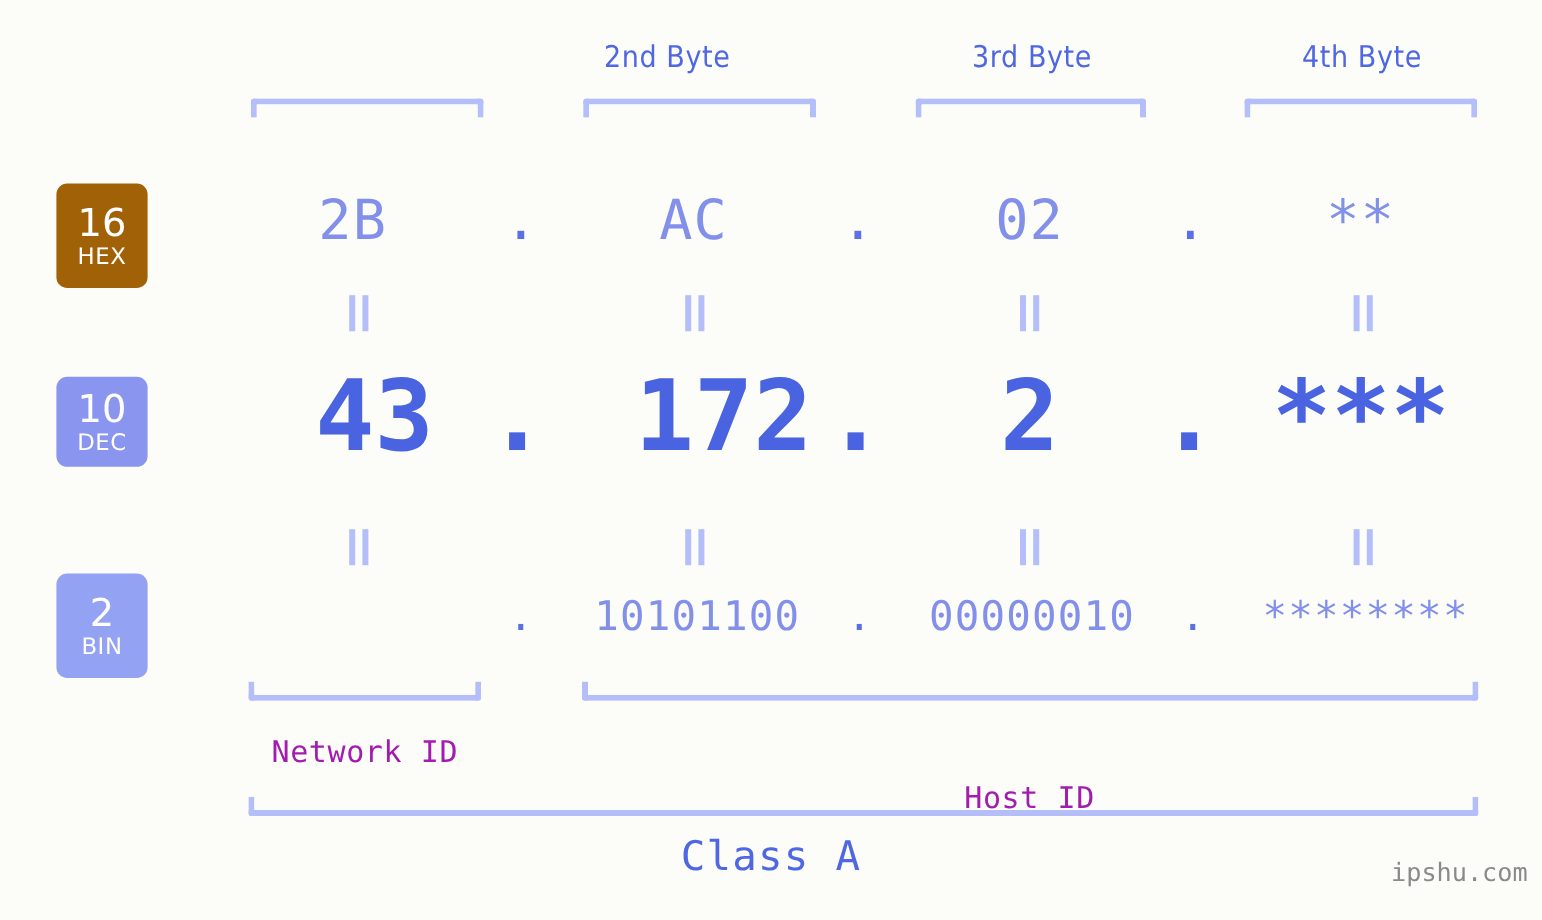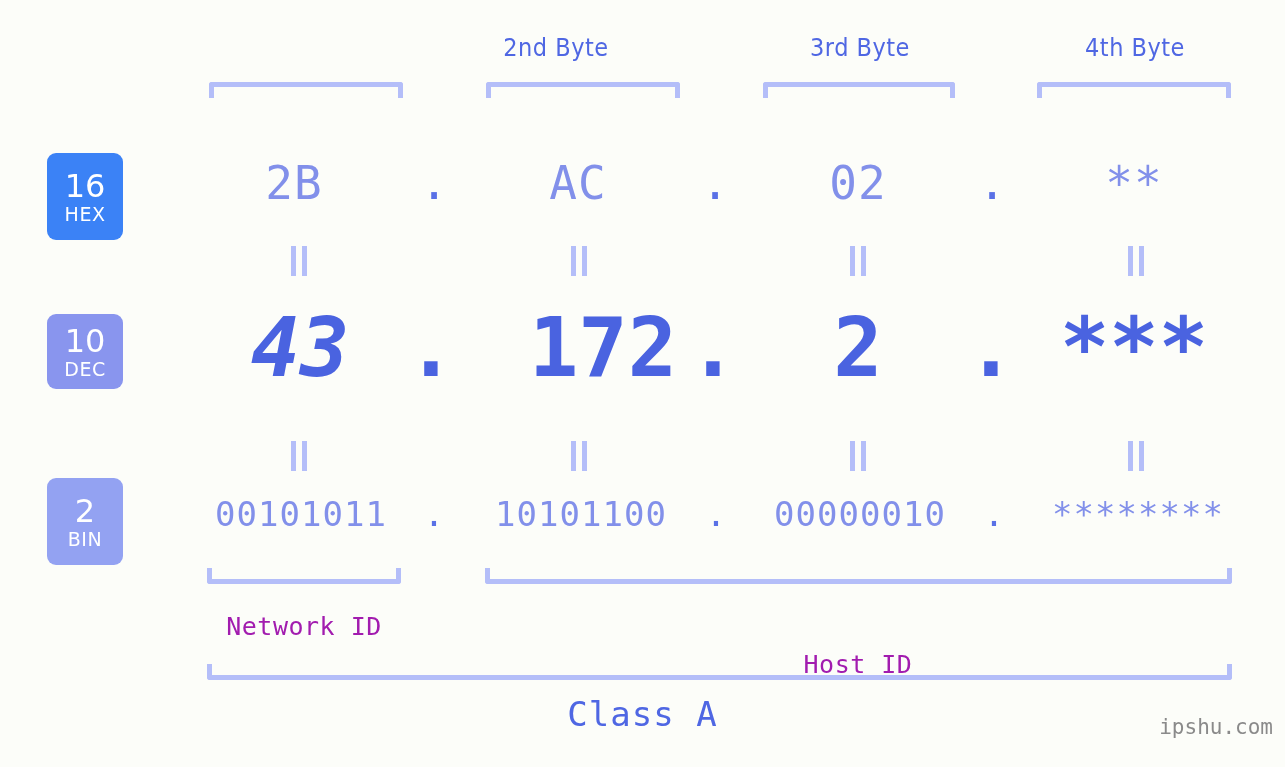--- a/index.html
+++ b/index.html
@@ -77,21 +77,21 @@
     font-weight: 400;
     letter-spacing: 0px;
   }
   .badge .abbr {
     font-size: 19px;
     line-height: 22px;
     font-weight: 400;
     letter-spacing: 0.5px;
   }
 
-  #badge-hex { top: 153px; height: 87px; background: #3b82f6; }
+  #badge-hex { top: 153px; height: 87px; background: #a16207; }
   #badge-dec { top: 314px; height: 75px; background: #8995ee; }
   #badge-bin { top: 478px; height: 87px; background: #93a2f2; }
 
   .cell {
     position: absolute;
     text-align: center;
     white-space: nowrap;
     font-family: "DejaVu Sans Mono", monospace;
   }
 
@@ -247,21 +247,21 @@
   </div>
   <div class="eq eq-top" style="left:850px;">
     <i></i>
       <i></i>
   </div>
   <div class="eq eq-top" style="left:1128px;">
     <i></i>
       <i></i>
   </div>
 
-  <div class="cell dec-val" style="left:206px; width:188px;font-style:italic;">43</div>
+  <div class="cell dec-val" style="left:218px; width:188px;">43</div>
   <div class="cell dec-dot" style="left:398px; width:66px;">.</div>
 
   <div class="cell dec-val" style="left:481px; width:196px;text-align:right;">172</div>
   <div class="cell dec-dot" style="left:680px; width:66px;">.</div>
 
   <div class="cell dec-val" style="left:764px; width:188px;">2</div>
   <div class="cell dec-dot" style="left:958px; width:66px;">.</div>
 
   <div class="cell dec-val" style="left:1032px; width:204px;">***</div>
 
@@ -275,21 +275,20 @@
   </div>
   <div class="eq eq-bot" style="left:850px;">
     <i></i>
       <i></i>
   </div>
   <div class="eq eq-bot" style="left:1128px;">
     <i></i>
       <i></i>
   </div>
 
-  <div class="cell bin-val" style="left:203px; width:196px;">00101011</div>
   <div class="cell bin-dot" style="left:406px; width:56px;">.</div>
 
   <div class="cell bin-val" style="left:483px; width:196px;">10101100</div>
   <div class="cell bin-dot" style="left:688px; width:56px;">.</div>
 
   <div class="cell bin-val" style="left:762px; width:196px;">00000010</div>
   <div class="cell bin-dot" style="left:966px; width:56px;">.</div>
 
   <div class="cell bin-val" style="left:1040px; width:196px;">********</div>
 

